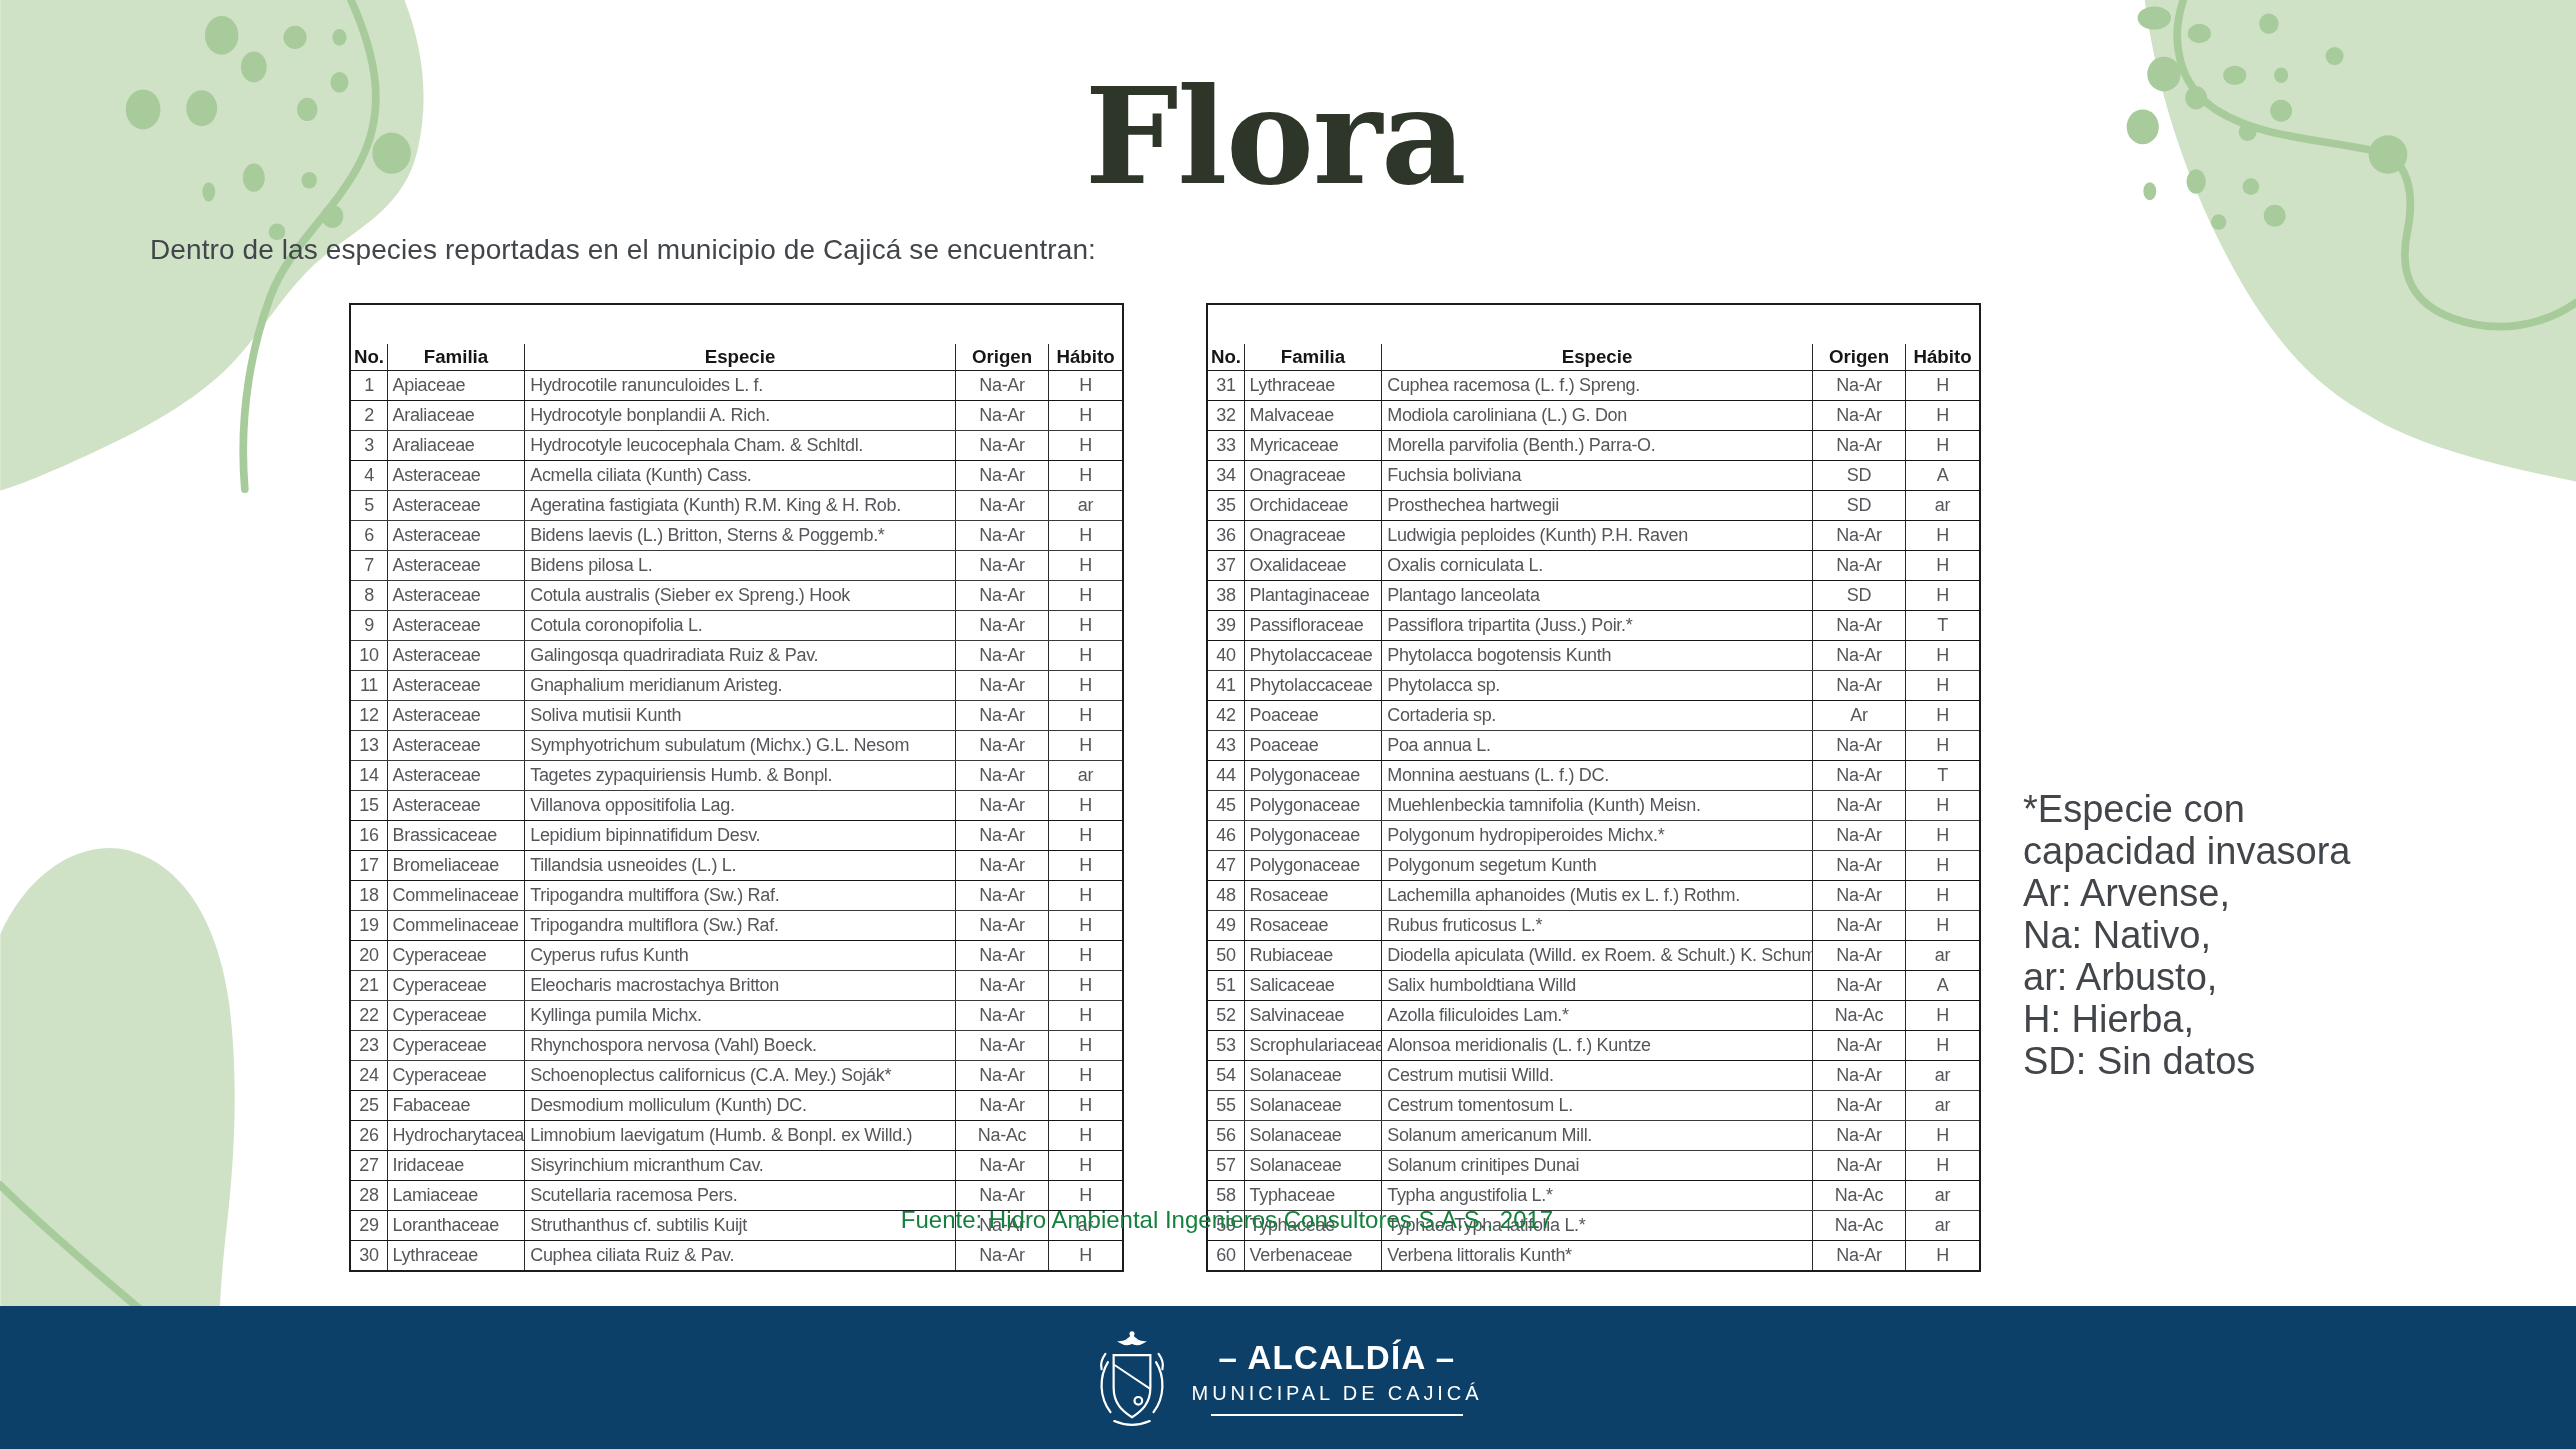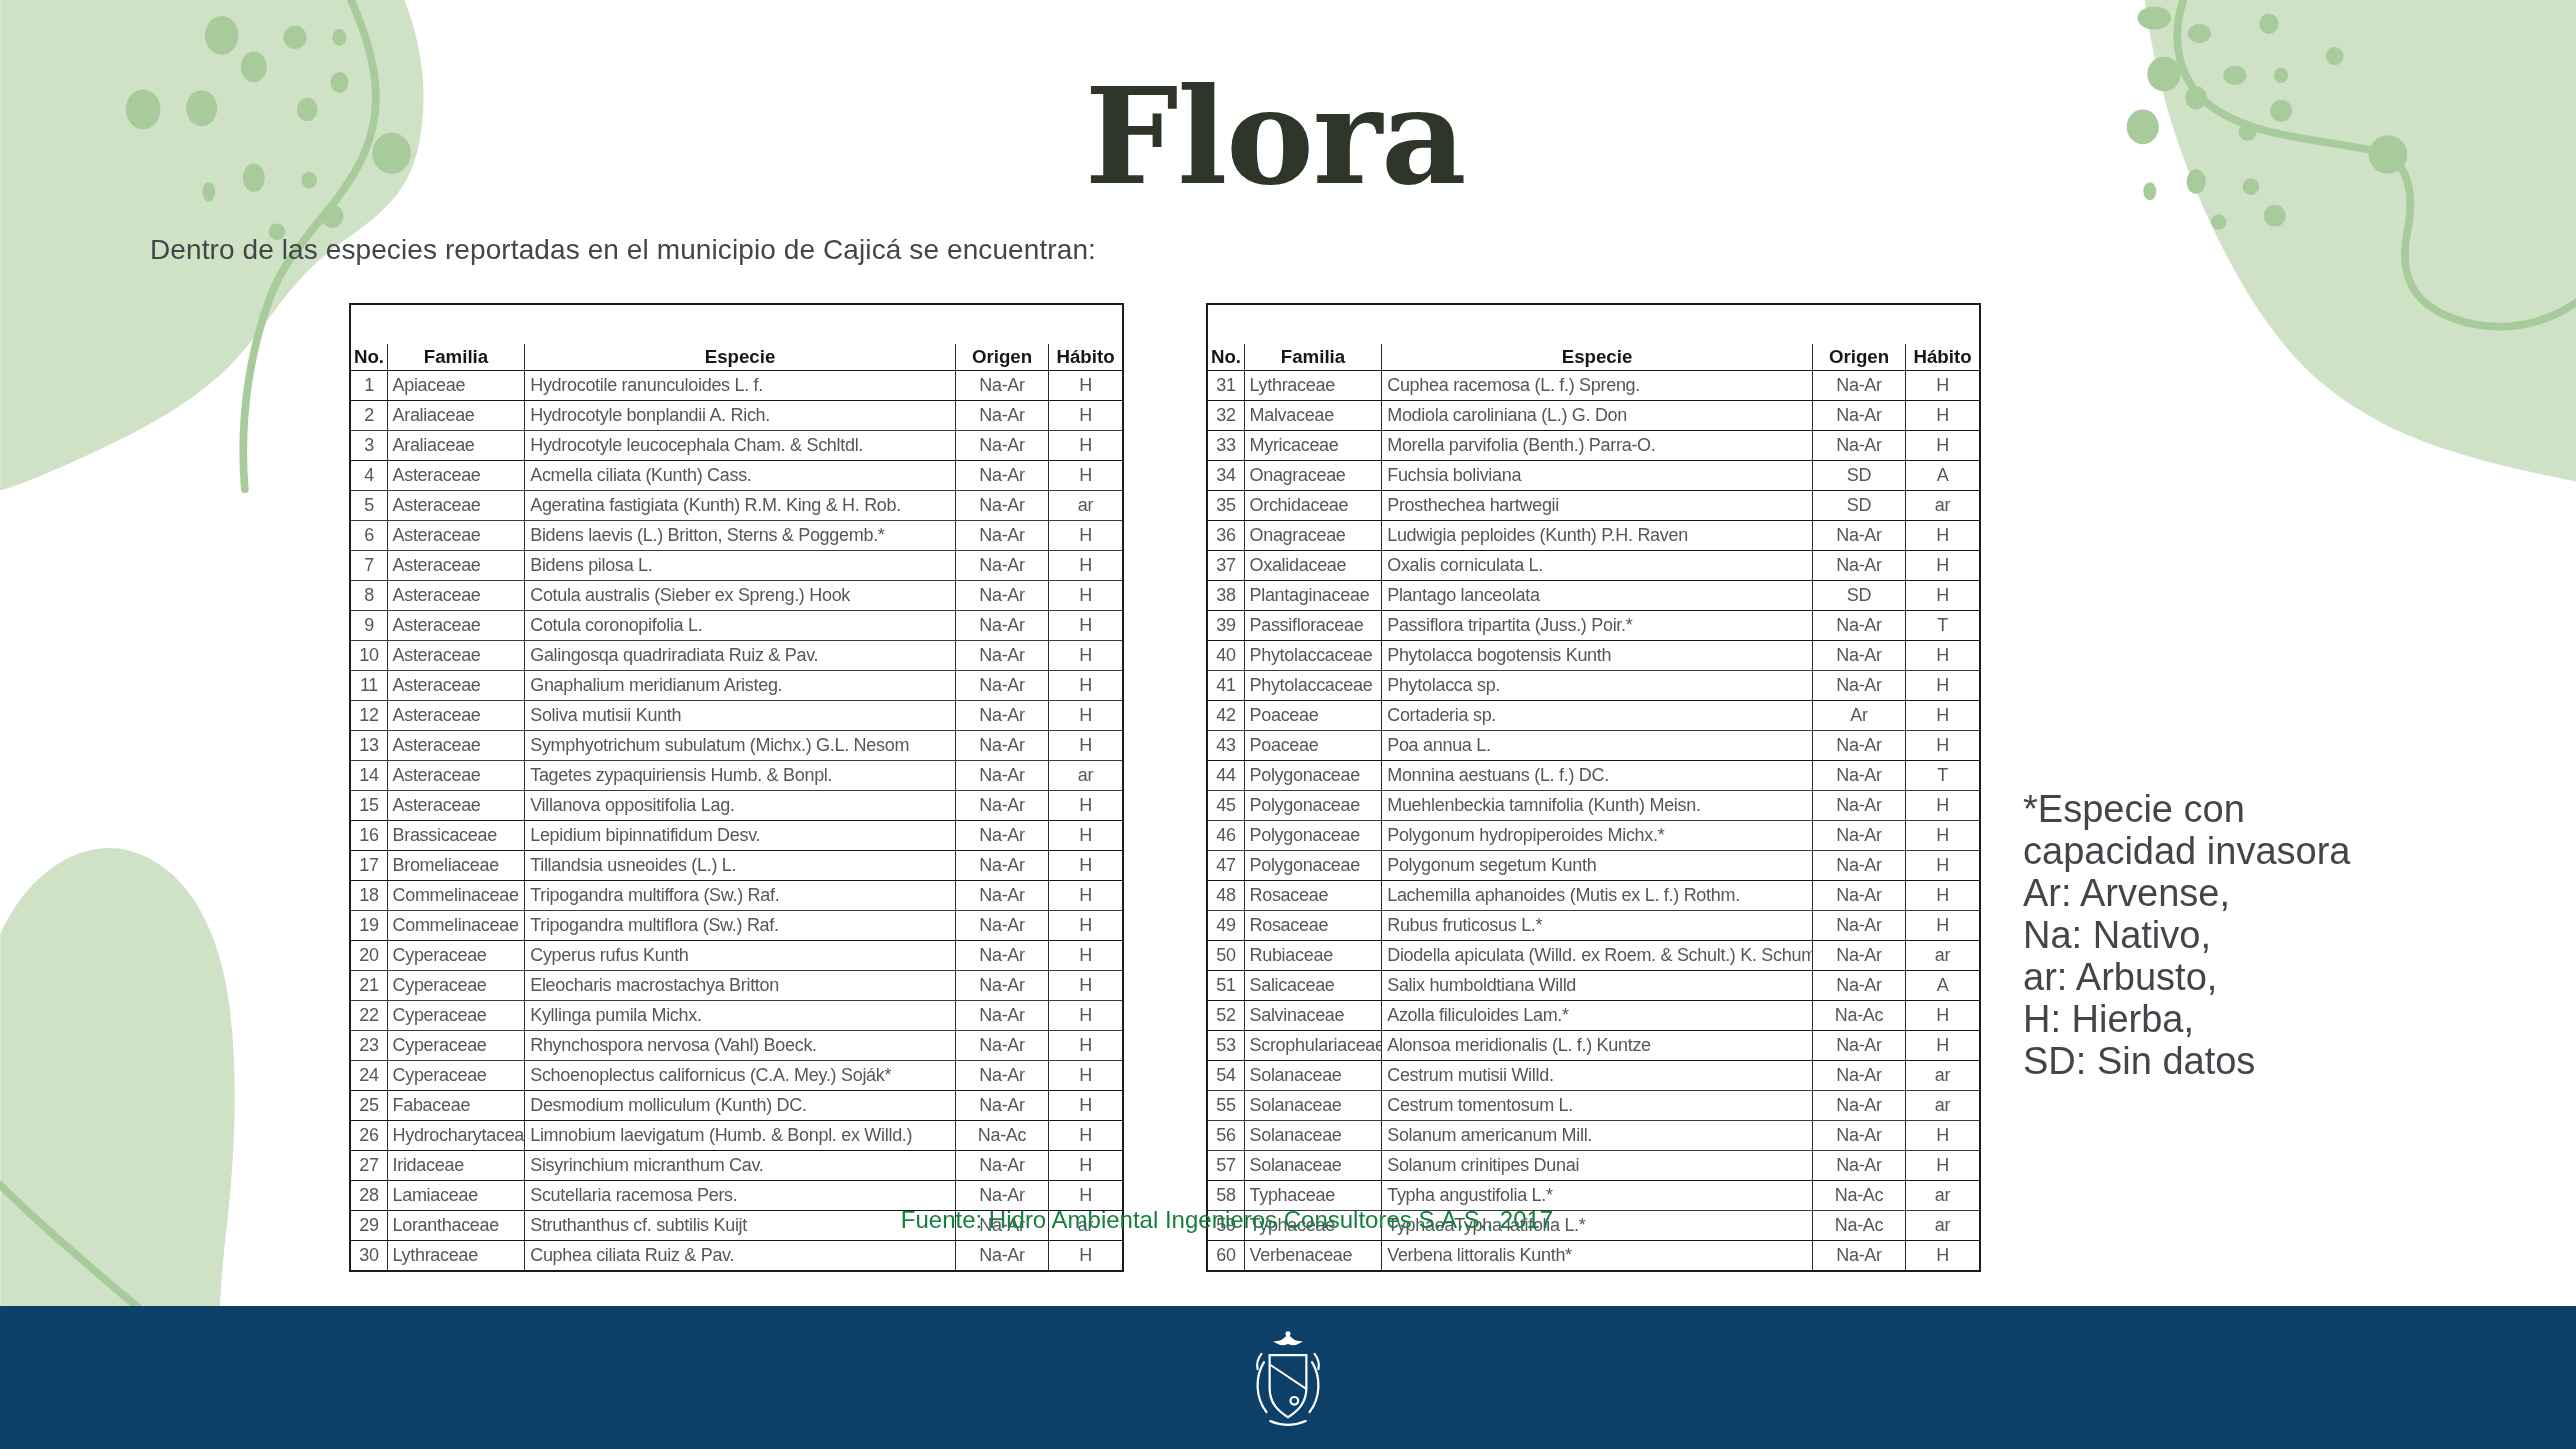--- a/index.html
+++ b/index.html
@@ -593,15 +593,20 @@
         <circle cx="70" cy="116" r="6"></circle>
 
         <path d="M22,55 C8,78 8,110 26,134"></path>
         <path d="M98,55 C112,78 112,110 94,134"></path>
         <path d="M18,42 C12,50 10,58 12,66"></path>
         <path d="M102,42 C108,50 110,58 108,66"></path>
 
         <path d="M32,148 Q60,160 88,148"></path>
       </g>
     </svg>
+    <div id="footer-text">
+      <div id="footer-org">– ALCALDÍA –</div>
+      <div id="footer-suborg">MUNICIPAL DE CAJICÁ</div>
+      <div id="footer-rule"></div>
+    </div>
   </div>
 </div>
 
 
 </body></html>

